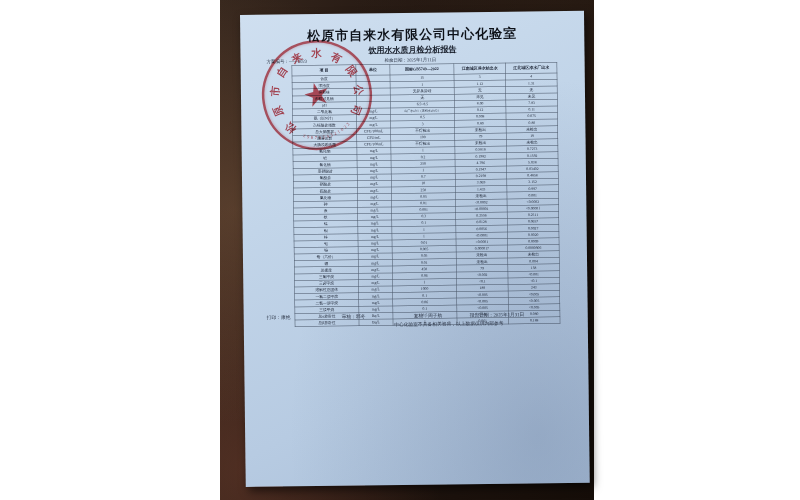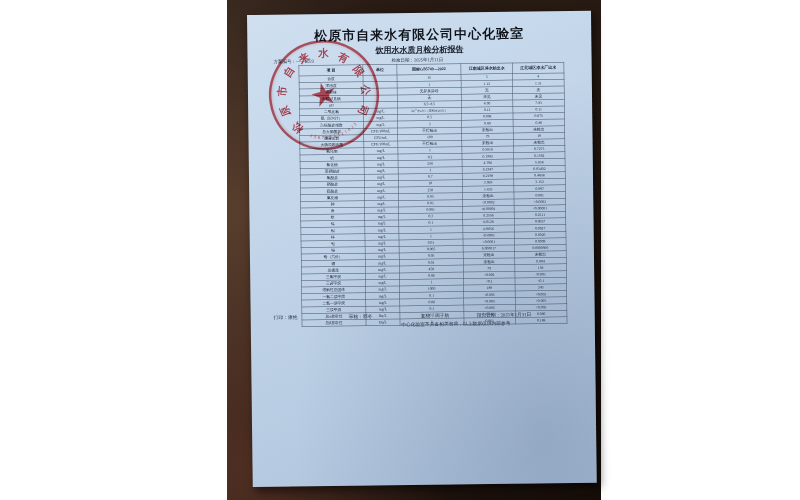--- a/index.html
+++ b/index.html
@@ -3,21 +3,21 @@
 <meta charset="utf-8">
 <style>
   html,body{margin:0;padding:0;}
   body{
     width:800px;height:500px;position:relative;overflow:hidden;
     background:#ffffff;
     font-family:"Liberation Serif", serif;
   }
   
   .photo{
-    position:absolute;left:227px;top:0;width:374px;height:500px;
+    position:absolute;left:220px;top:0;width:374px;height:500px;
     background:
       radial-gradient(ellipse at 4% 42%, rgba(125,88,62,.50), rgba(0,0,0,0) 52%),
       radial-gradient(ellipse at 6% 94%, rgba(140,75,55,.38), rgba(0,0,0,0) 40%),
       radial-gradient(ellipse at 96% 8%, rgba(80,58,40,.25), rgba(0,0,0,0) 45%),
       linear-gradient(104deg,#38281e 0%, #241812 38%, #1b110c 72%, #150d08 100%);
   }
   
   .paper-wrap{
     position:absolute;left:20px;top:15px;width:344px;height:472px;
     transform:rotate(-0.7deg);transform-origin:top left;

